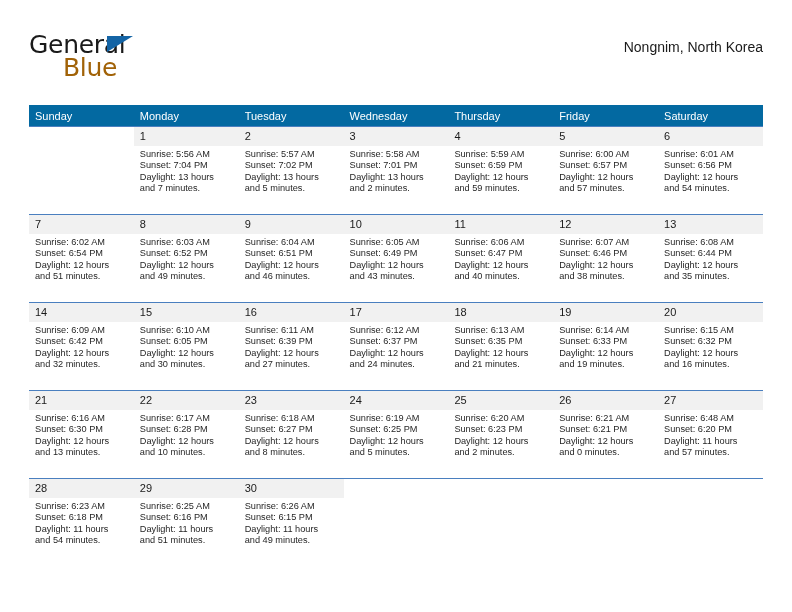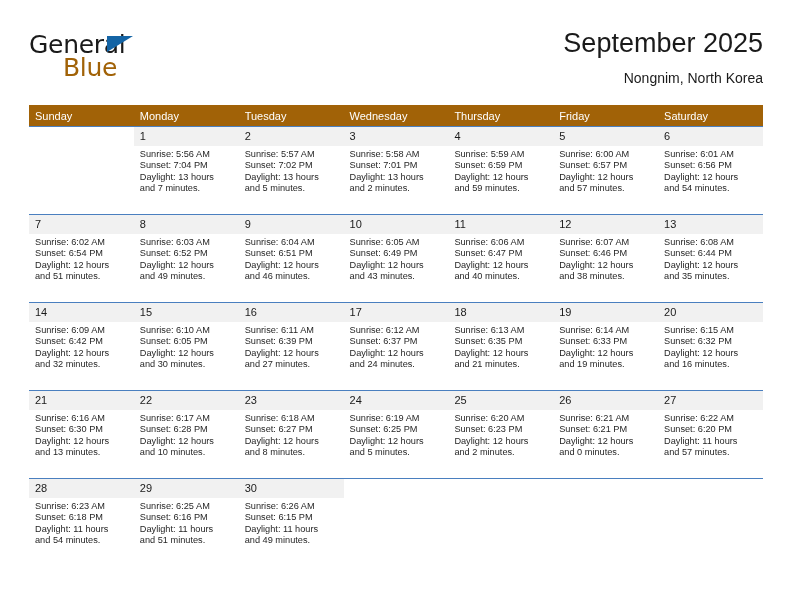--- a/index.html
+++ b/index.html
@@ -92,21 +92,21 @@
   
   .calendar {
     position: absolute;
     left: 29px;
     top: 105px;
     width: 734px;
     border-collapse: collapse;
     table-layout: fixed;
   }
   .calendar th {
-    background: #a16207;
+    background: #0369a1;
     color: #ffffff;
     font-size: 11px;
     font-weight: 400;
     text-align: left;
     padding: 4px 0 4px 6px;
     height: 13px;
     border: none;
   }
   .calendar td {
     vertical-align: top;
@@ -152,21 +152,20 @@
 
   <div class="header">
 
     <div class="brand">
       <span class="brand-general">General</span>
       <span class="brand-triangle"></span>
       <span class="brand-blue">Blue</span>
     </div>
 
     <div class="title-block">
-      <div class="cal-title">September 2025</div>
       <div class="cal-subtitle">Nongnim, North Korea</div>
     </div>
 
   </div>
 
   <table class="calendar">
     <thead>
       <tr>
         <th>Sunday</th>
         <th>Monday</th>
@@ -473,21 +472,21 @@
                 <div>Sunset: 6:21 PM</div>
                 <div>Daylight: 12 hours</div>
                 <div>and 0 minutes.</div>
               </div>
             </div>
           </td>
           <td>
             <div class="daycell">
               <div class="daynum">27</div>
               <div class="details">
-                <div>Sunrise: 6:22 AM</div>
+                <div>Sunrise: 6:48 AM</div>
                 <div>Sunset: 6:20 PM</div>
                 <div>Daylight: 11 hours</div>
                 <div>and 57 minutes.</div>
               </div>
             </div>
           </td>
         </tr>
         <tr class="weekrow">
           <td>
             <div class="daycell">

